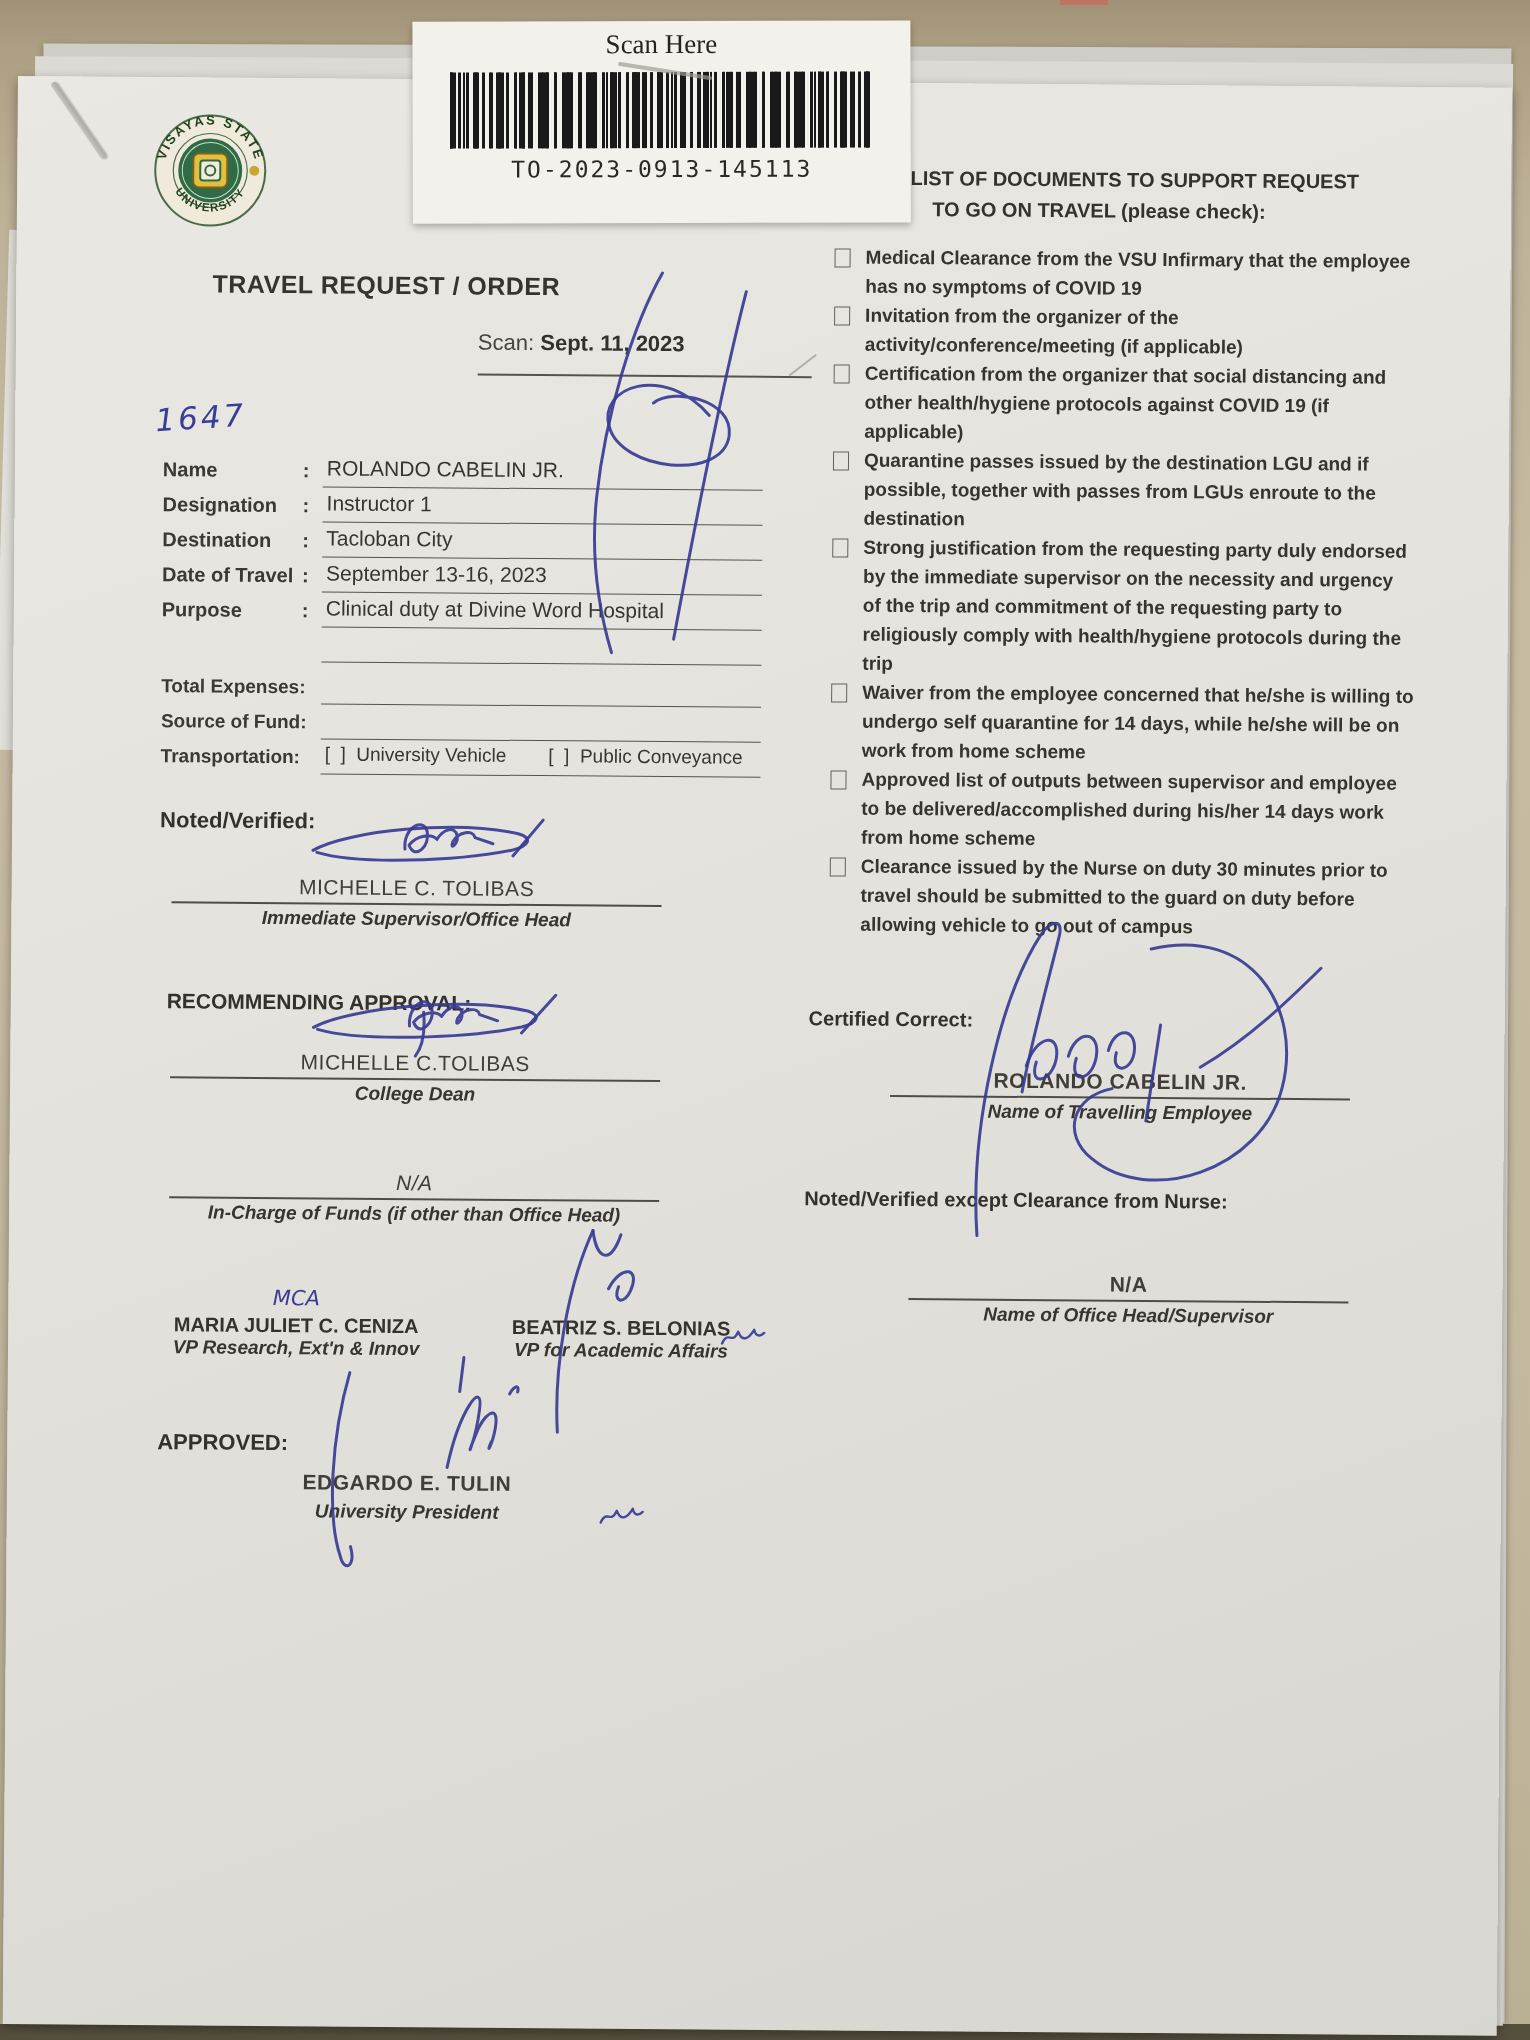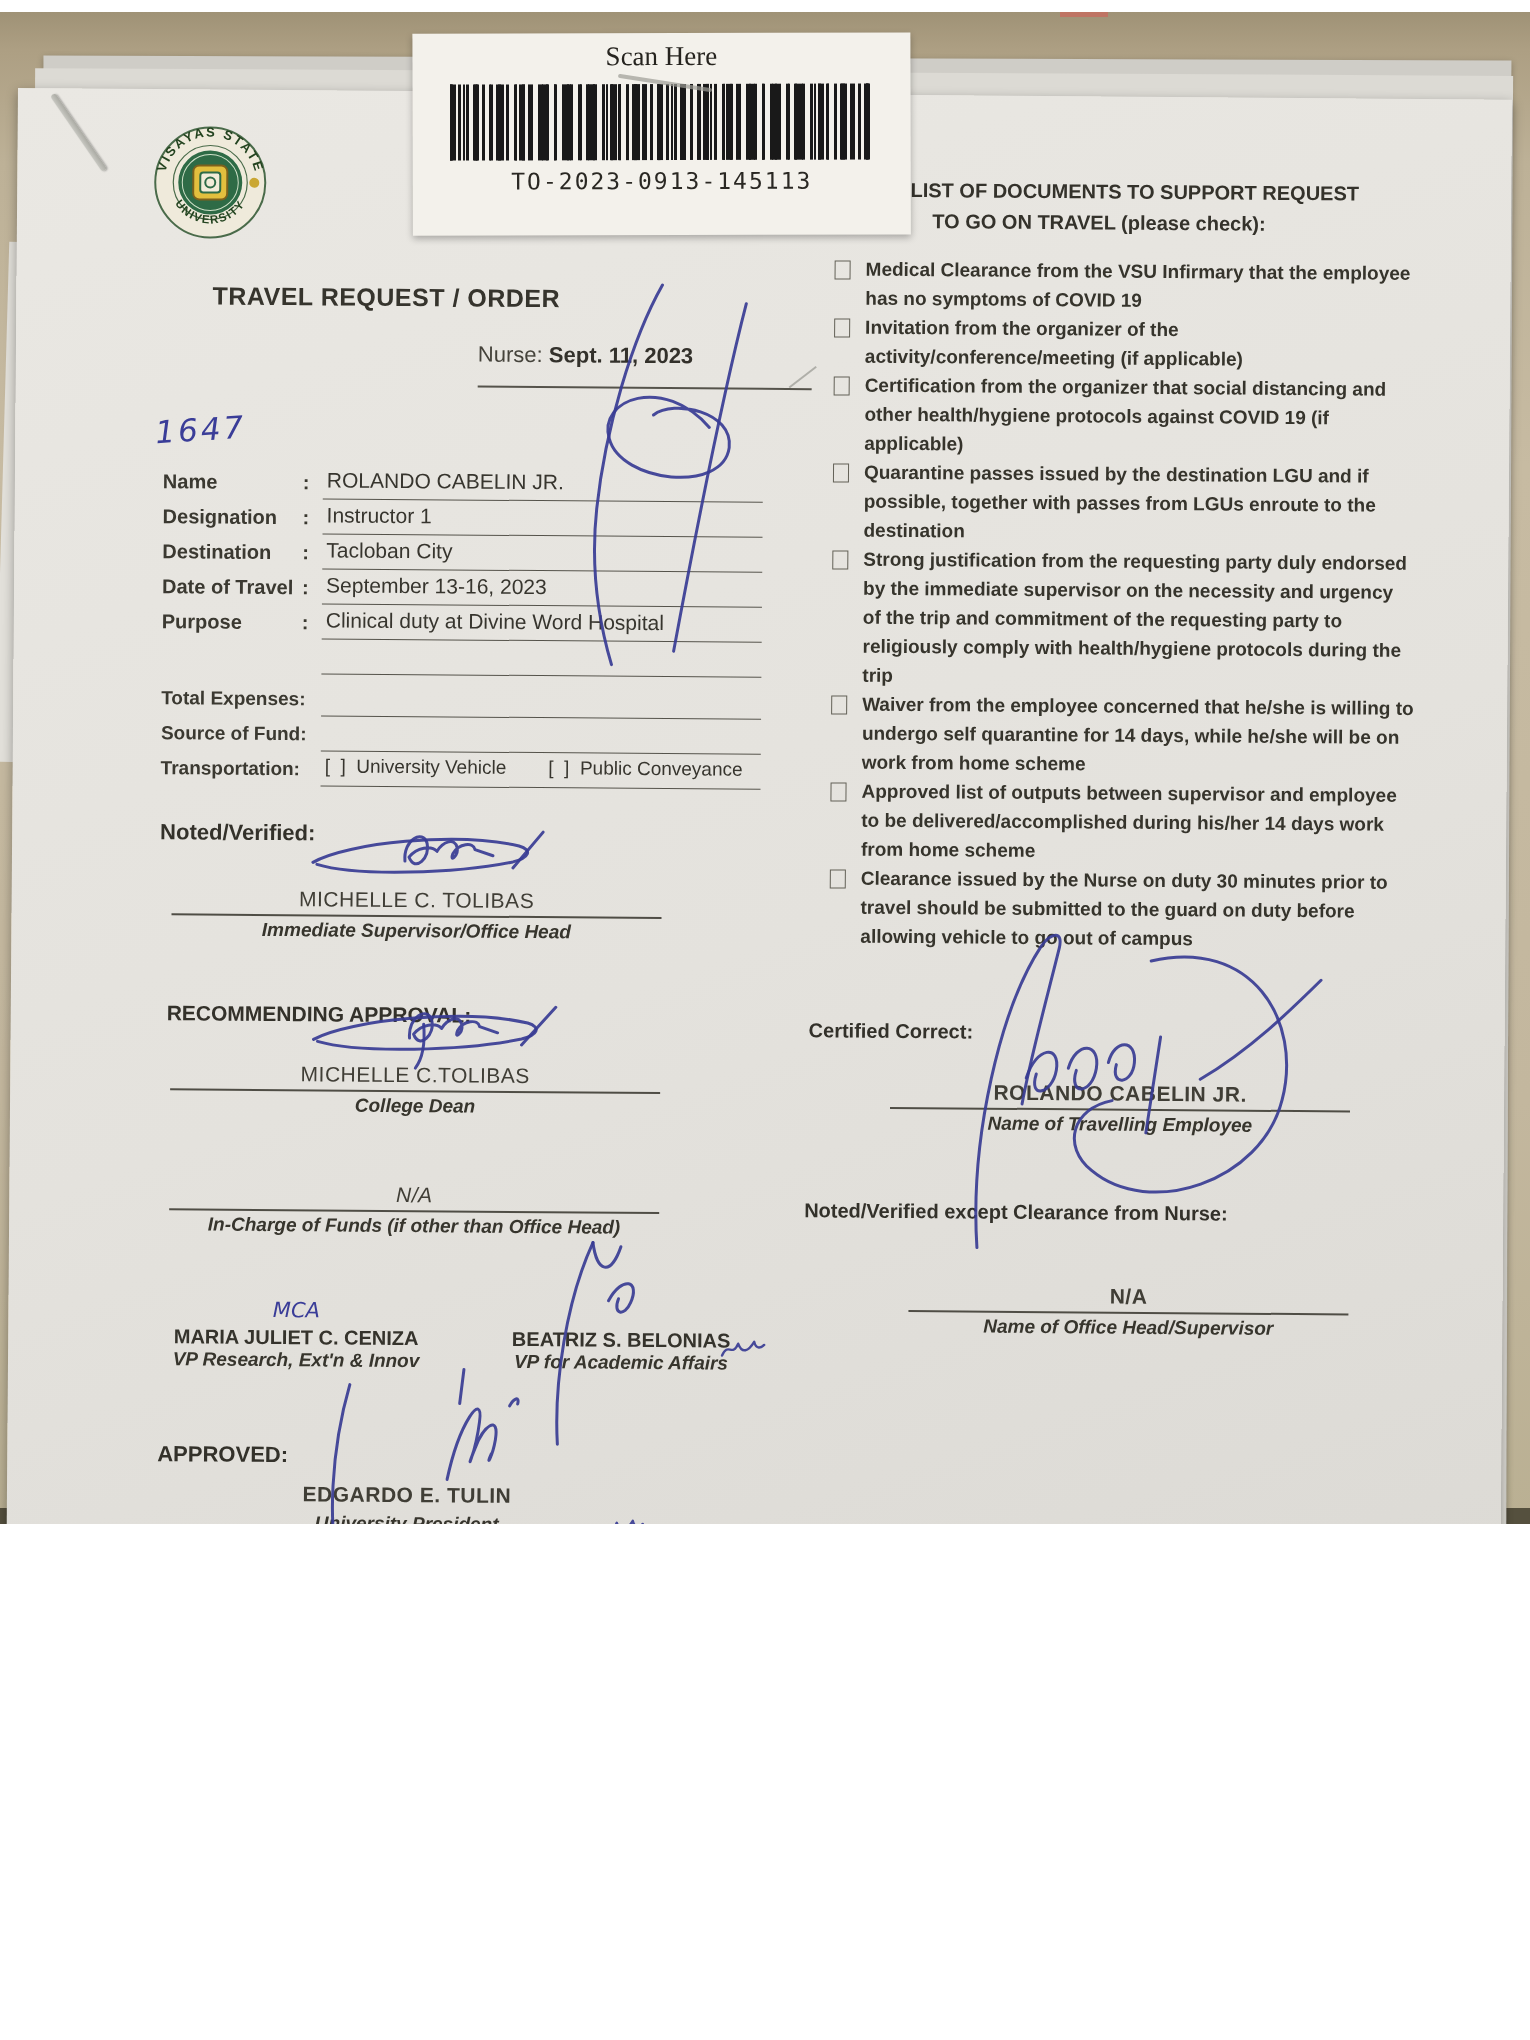--- a/index.html
+++ b/index.html
@@ -1,18 +1,18 @@
 <!DOCTYPE html>
 <html><head>
 <meta charset="utf-8">
 <style>
   html,body{margin:0;padding:0;}
-  .canvas{position:relative;width:1530px;height:1512px;overflow:hidden;
+  .canvas{position:relative;width:1530px;height:2040px;overflow:hidden;
     background:linear-gradient(180deg,#9f9276 0%,#ad9f83 2.5%,#bdb197 10%,#c7bba2 30%,#c3b79e 72%,#bab093 100%);
-    font-family:"Liberation Sans",sans-serif;color:#3a382f;margin-top:12px;}
+    font-family:"Liberation Sans",sans-serif;color:#3a382f;}
   .desk-edge{position:absolute;left:0;bottom:0;width:100%;height:16px;background:#55503e;}
   .sheet{position:absolute;background:#d3d1cb;}
   .sheet.b1{left:40px;top:46px;width:1468px;height:1975px;transform:rotate(.2deg);background:#cfcdc7;box-shadow:0 2px 6px rgba(0,0,0,.25);}
   .sheet.b2{left:30px;top:60px;width:1478px;height:1962px;transform:rotate(.3deg);background:#dcdad4;}
   .sheet.left{left:2px;top:230px;width:30px;height:520px;transform:rotate(1.6deg);background:#e2e0da;}
   .paper{position:absolute;left:18px;top:76px;width:1494px;height:1948px;
     background:linear-gradient(160deg,#eae8e3 0%,#e4e2dd 45%,#d8d6d1 100%);
     transform:rotate(.45deg);transform-origin:0 0;box-shadow:0 4px 12px rgba(0,0,0,.35);}
   .red-mark{position:absolute;left:1060px;top:0;width:48px;height:5px;background:#c96a5e;opacity:.75;}
   .abs{position:absolute;}
@@ -106,21 +106,21 @@
       <circle cx="58" cy="58" r="32" fill="#2e6b46"></circle>
       <circle cx="58" cy="58" r="28" fill="none" stroke="#cfe0c8" stroke-width="1"></circle>
       <rect x="41" y="41" width="34" height="34" rx="6" fill="#e2bf3e" stroke="#7c611c" stroke-width="2"></rect>
       <rect x="48" y="48" width="20" height="20" rx="3" fill="#f2ecd8" stroke="#2e6b46" stroke-width="2"></rect>
       <circle cx="58" cy="58" r="5" fill="none" stroke="#2e6b46" stroke-width="2"></circle>
       <circle cx="102" cy="58" r="5" fill="#caa733"></circle>
     </svg>
 
     <div class="title">TRAVEL REQUEST / ORDER</div>
     <div class="daterow">
-      <span class="dl">Nurse:</span>
+      <span class="dl">Scan:</span>
       <span class="dv">Sept. 11, 2023</span>
     </div>
     <div class="num1647 hand abs" style="left: 140px; top: 322px;">1647</div>
 
     <div class="fields">
       <div class="frow">
         <span class="flabel">Name</span>
         <span class="fcolon">:</span>
         <span class="fval">ROLANDO CABELIN JR.</span>
       </div>

